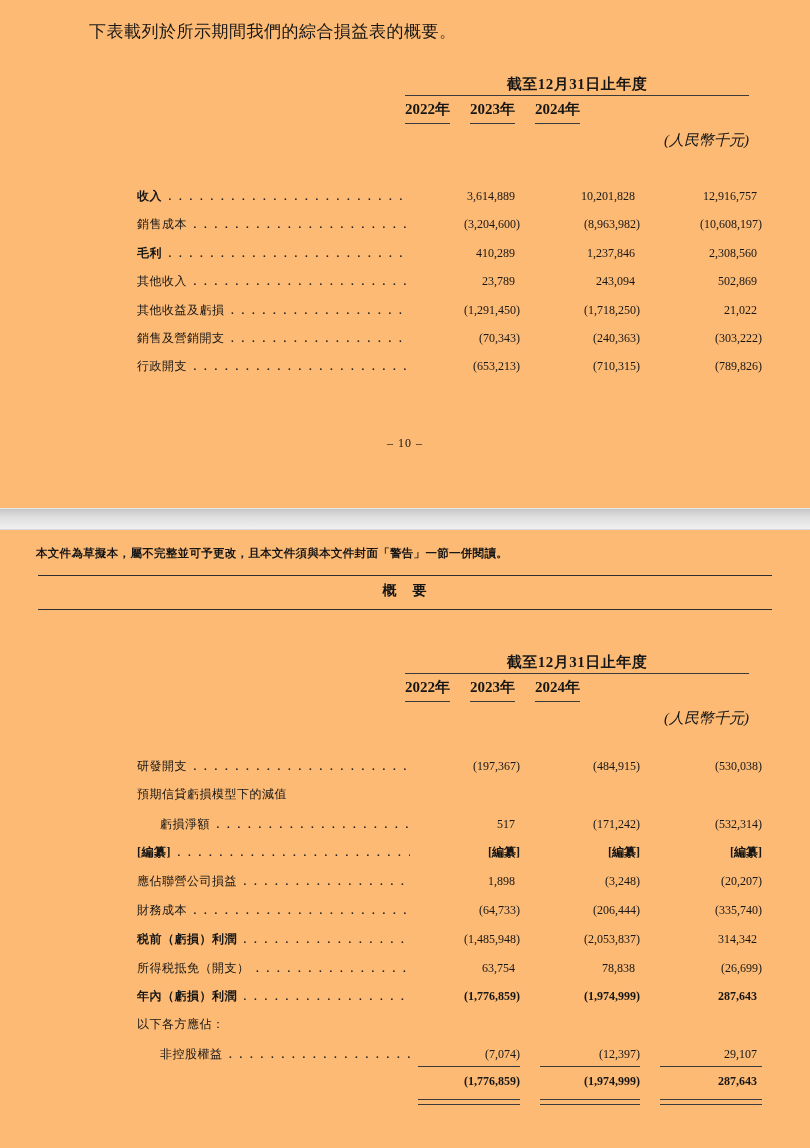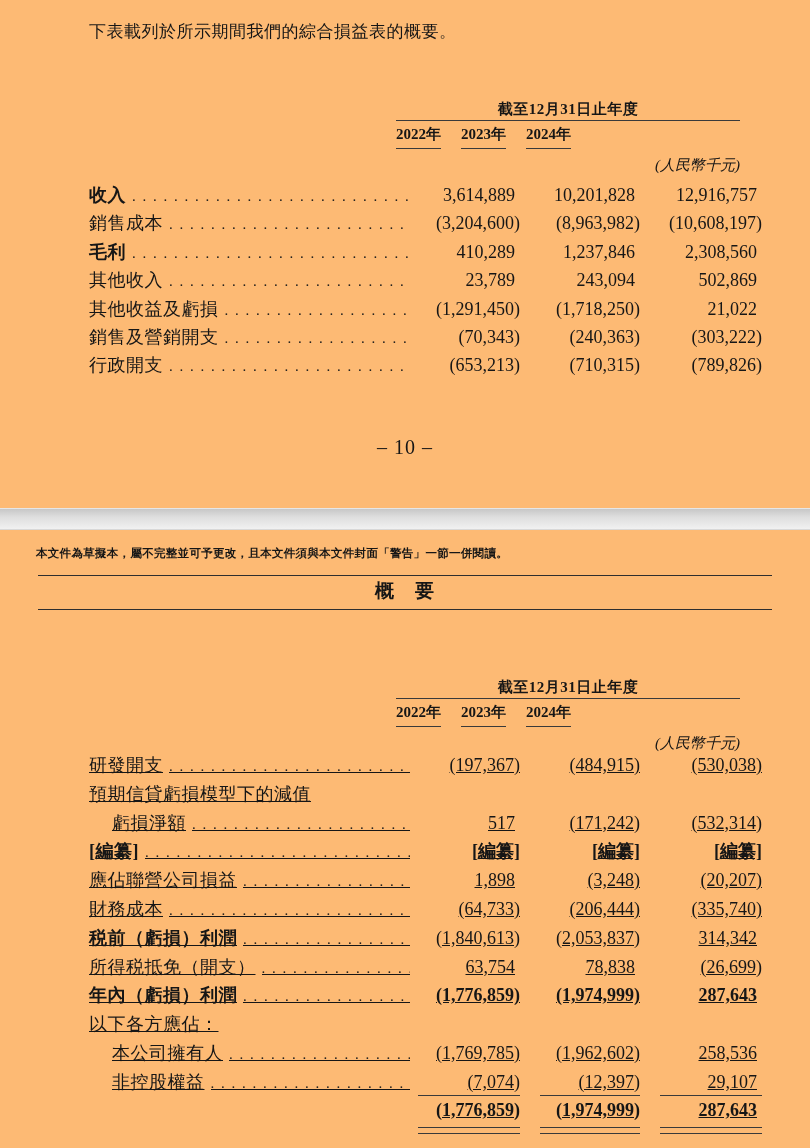--- a/index.html
+++ b/index.html
@@ -12,36 +12,36 @@
   .page1{height:508px;}
   .page2{height:620px;}
   .separator{
     height:20px;
     background:linear-gradient(180deg,#c7c7c7 0%,#dedede 40%,#f1f1f1 100%);
     border-top:1px solid #e6e6e6;border-bottom:1px solid #d8d8d8;
   }
   .intro{position:absolute;left:89px;top:20px;font-size:17px;letter-spacing:0.5px;}
 
   
-  .thead{position:absolute;left:396px;width:344px;margin-top:25px;}
+  .thead{position:absolute;left:405px;width:344px;}
   .thead .period{text-align:center;font-weight:bold;font-size:15px;line-height:16px;letter-spacing:0.5px;}
   .thead .period-rule{border-top:1.5px solid #3a3a3a;margin-top:3px;}
   .thead .years{display:flex;margin-top:5px;}
   .thead .yc{font-weight:bold;font-size:15px;line-height:16px;
              border-bottom:1.5px solid #3a3a3a;padding-bottom:6px;}
   .thead .yc.c2,.thead .yc.c3{margin-left:20px;}
   .thead .unit{text-align:right;font-style:italic;font-size:15px;line-height:16px;margin-top:8px;}
 
   
   .rows{position:absolute;left:89px;width:673px;}
   .p1rows{top:181px;}
   .p2rows{top:221px;}
-  .row{display:flex;align-items:baseline;font-size:18px;}
+  .row{display:flex;align-items:baseline;font-size:12px;margin-left:48px;}
   .p1rows .row{line-height:28.4px;height:28.4px;}
-  .p2rows .row{line-height:28.8px;height:28.8px;text-decoration:underline;}
+  .p2rows .row{line-height:28.8px;height:28.8px;}
   .row .lbl{white-space:nowrap;letter-spacing:0.5px;}
   .row.indent .lbl{padding-left:23px;}
   .row .leader{flex:1 1 auto;overflow:hidden;white-space:nowrap;margin:0 8px 0 6px;color:#1c1c1c;}
   .row .leader::after{
     content:". . . . . . . . . . . . . . . . . . . . . . . . . . . . . . . . . . . . . . . . . . . . . . . . . .";
     font-size:15px;letter-spacing:1.5px;
   }
   .row .leader.hide::after{content:none;}
   .v{flex:0 0 auto;text-align:right;box-sizing:border-box;white-space:nowrap;}
   .v.c1{width:102px;}
@@ -54,30 +54,30 @@
   .rule-row{display:flex;}
   .rule-row .sp{flex:1 1 auto;}
   .rule-row .rl{flex:0 0 auto;height:0;border-top:1.4px solid #3a3a3a;}
   .rule-row .rl.c1{width:102px;}
   .rule-row .rl.c2{width:100px;margin-left:20px;}
   .rule-row .rl.c3{width:102px;margin-left:20px;}
   .rule-row.single{margin-top:-2px;}
   .rule-row.double{margin-top:3px;}
   .rule-row.double .rl{height:4.5px;border-top:1.3px solid #3a3a3a;border-bottom:1.3px solid #3a3a3a;}
 
-  .pageno{position:absolute;top:436px;left:0;width:100%;text-align:center;font-size:20px;letter-spacing:1px;}
+  .pageno{position:absolute;top:436px;left:0;width:100%;text-align:center;font-size:12px;letter-spacing:1px;}
 
   
   .disclaimer{position:absolute;left:36px;top:17px;font-size:11.5px;line-height:13px;font-weight:bold;
               font-family:Liberation Serif, serif;letter-spacing:0.3px;}
   .hrule{position:absolute;left:38px;right:38px;border-top:1.5px solid #2e2e2e;}
   .rule-a{top:45px;}
   .rule-b{top:79px;}
   .doc-title{position:absolute;top:50px;left:0;width:100%;text-align:center;
-             font-size:19px;line-height:22px;font-weight:bold;letter-spacing:1px;}
+             font-size:14px;line-height:22px;font-weight:bold;letter-spacing:1px;}
   .p1head{top:76px;}
   .p2head{top:124px;}
 </style>
 </head>
 <body>
 
 <div class="page page1">
   <div class="intro">下表載列於所示期間我們的綜合損益表的概要。</div>
 
   <div class="thead p1head">
@@ -204,21 +204,21 @@
       <div class="row">
         <span class="lbl">財務成本</span>
         <span class="leader"></span>
         <span class="v c1">(64,733)</span>
         <span class="v c2">(206,444)</span>
         <span class="v c3">(335,740)</span>
       </div>
       <div class="row">
         <span class="lbl b">税前（虧損）利潤</span>
         <span class="leader"></span>
-        <span class="v c1">(1,840,613)</span>
+        <span class="v c1">(1,485,948)</span>
         <span class="v c2">(2,053,837)</span>
         <span class="v c3 pad">314,342</span>
       </div>
       <div class="row">
         <span class="lbl">所得税抵免（開支）</span>
         <span class="leader"></span>
         <span class="v c1 pad">63,754</span>
         <span class="v c2 pad">78,838</span>
         <span class="v c3">(26,699)</span>
       </div>
@@ -230,27 +230,20 @@
         <span class="v c3 b pad">287,643</span>
       </div>
       <div class="row">
         <span class="lbl">以下各方應佔：</span>
         <span class="leader hide"></span>
         <span class="v c1"></span>
         <span class="v c2"></span>
         <span class="v c3"></span>
       </div>
       <div class="row indent">
-        <span class="lbl">本公司擁有人</span>
-        <span class="leader"></span>
-        <span class="v c1">(1,769,785)</span>
-        <span class="v c2">(1,962,602)</span>
-        <span class="v c3 pad">258,536</span>
-      </div>
-      <div class="row indent">
         <span class="lbl">非控股權益</span>
         <span class="leader"></span>
         <span class="v c1">(7,074)</span>
         <span class="v c2">(12,397)</span>
         <span class="v c3 pad">29,107</span>
       </div>
       <div class="rule-row single">
         <span class="sp"></span>
         <span class="rl c1"></span>
         <span class="rl c2"></span>

